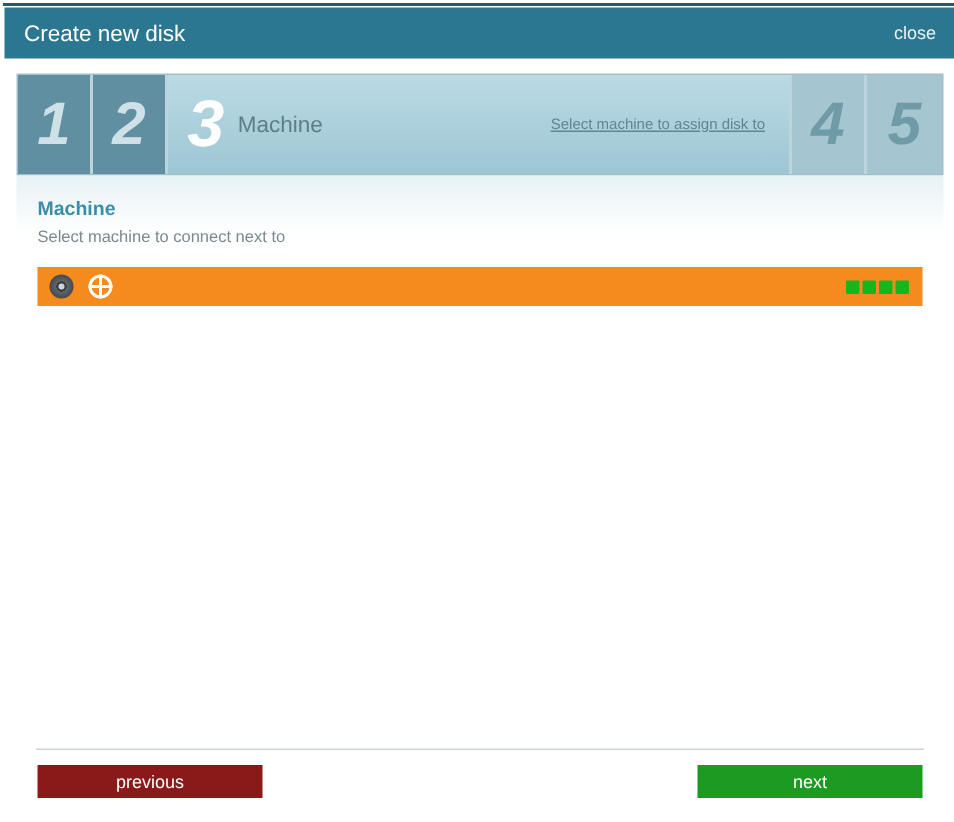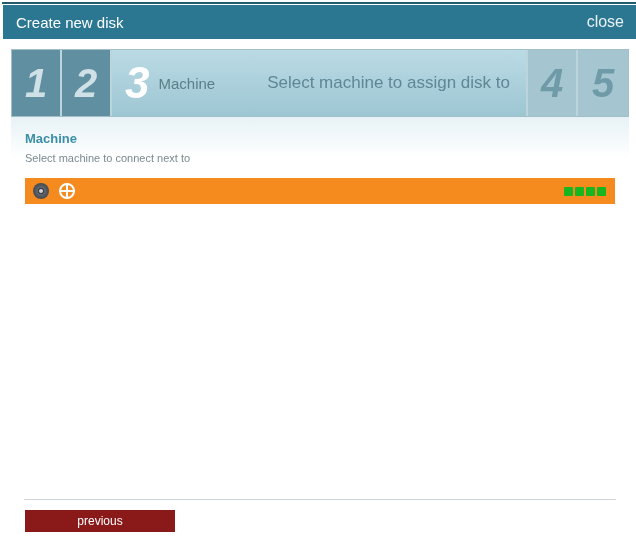--- a/index.html
+++ b/index.html
@@ -22,21 +22,21 @@
     background: #2b7691;
     color: #fff;
     height: 34px;
     display: flex;
     align-items: center;
     padding: 0 12px;
     font-size: 15px;
   }
   .titlebar .title { flex: 1; }
   .titlebar .close {
-    font-size: 16px;
+    font-size: 12px;
     opacity: 0.9;
     cursor: pointer;
   }
   .stepbar {
     display: flex;
     margin: 10px 8px 0 8px;
     height: 68px;
     background: #a2bfc9;
   }
   .step-cell {
@@ -84,21 +84,22 @@
     margin-left: auto;
     text-align: right;
   }
   .step-current .right .t1 {
     color: #416d7c;
     font-weight: 700;
     font-size: 13px;
   }
   .step-current .right .t2 {
     color: #5f8793;
-    font-size: 17px;
+    font-size: 10px;
+    text-decoration: underline;
   }
   .content {
     flex: 1;
     margin: 0 8px 8px 8px;
     background: linear-gradient(#e7f2f6 0%, #ffffff 40px);
     padding: 13px 13px 8px 13px;
     display: flex;
     flex-direction: column;
     overflow: hidden;
   }
@@ -223,16 +224,17 @@
           <span></span>
             <span></span>
             <span></span>
             <span></span>
         </span>
       </div>
     </div>
 
     <div class="footer">
       <button class="btn prev">previous</button>
+      <button class="btn next">next</button>
     </div>
   </div>
 
 </div>
 
 </body></html>

